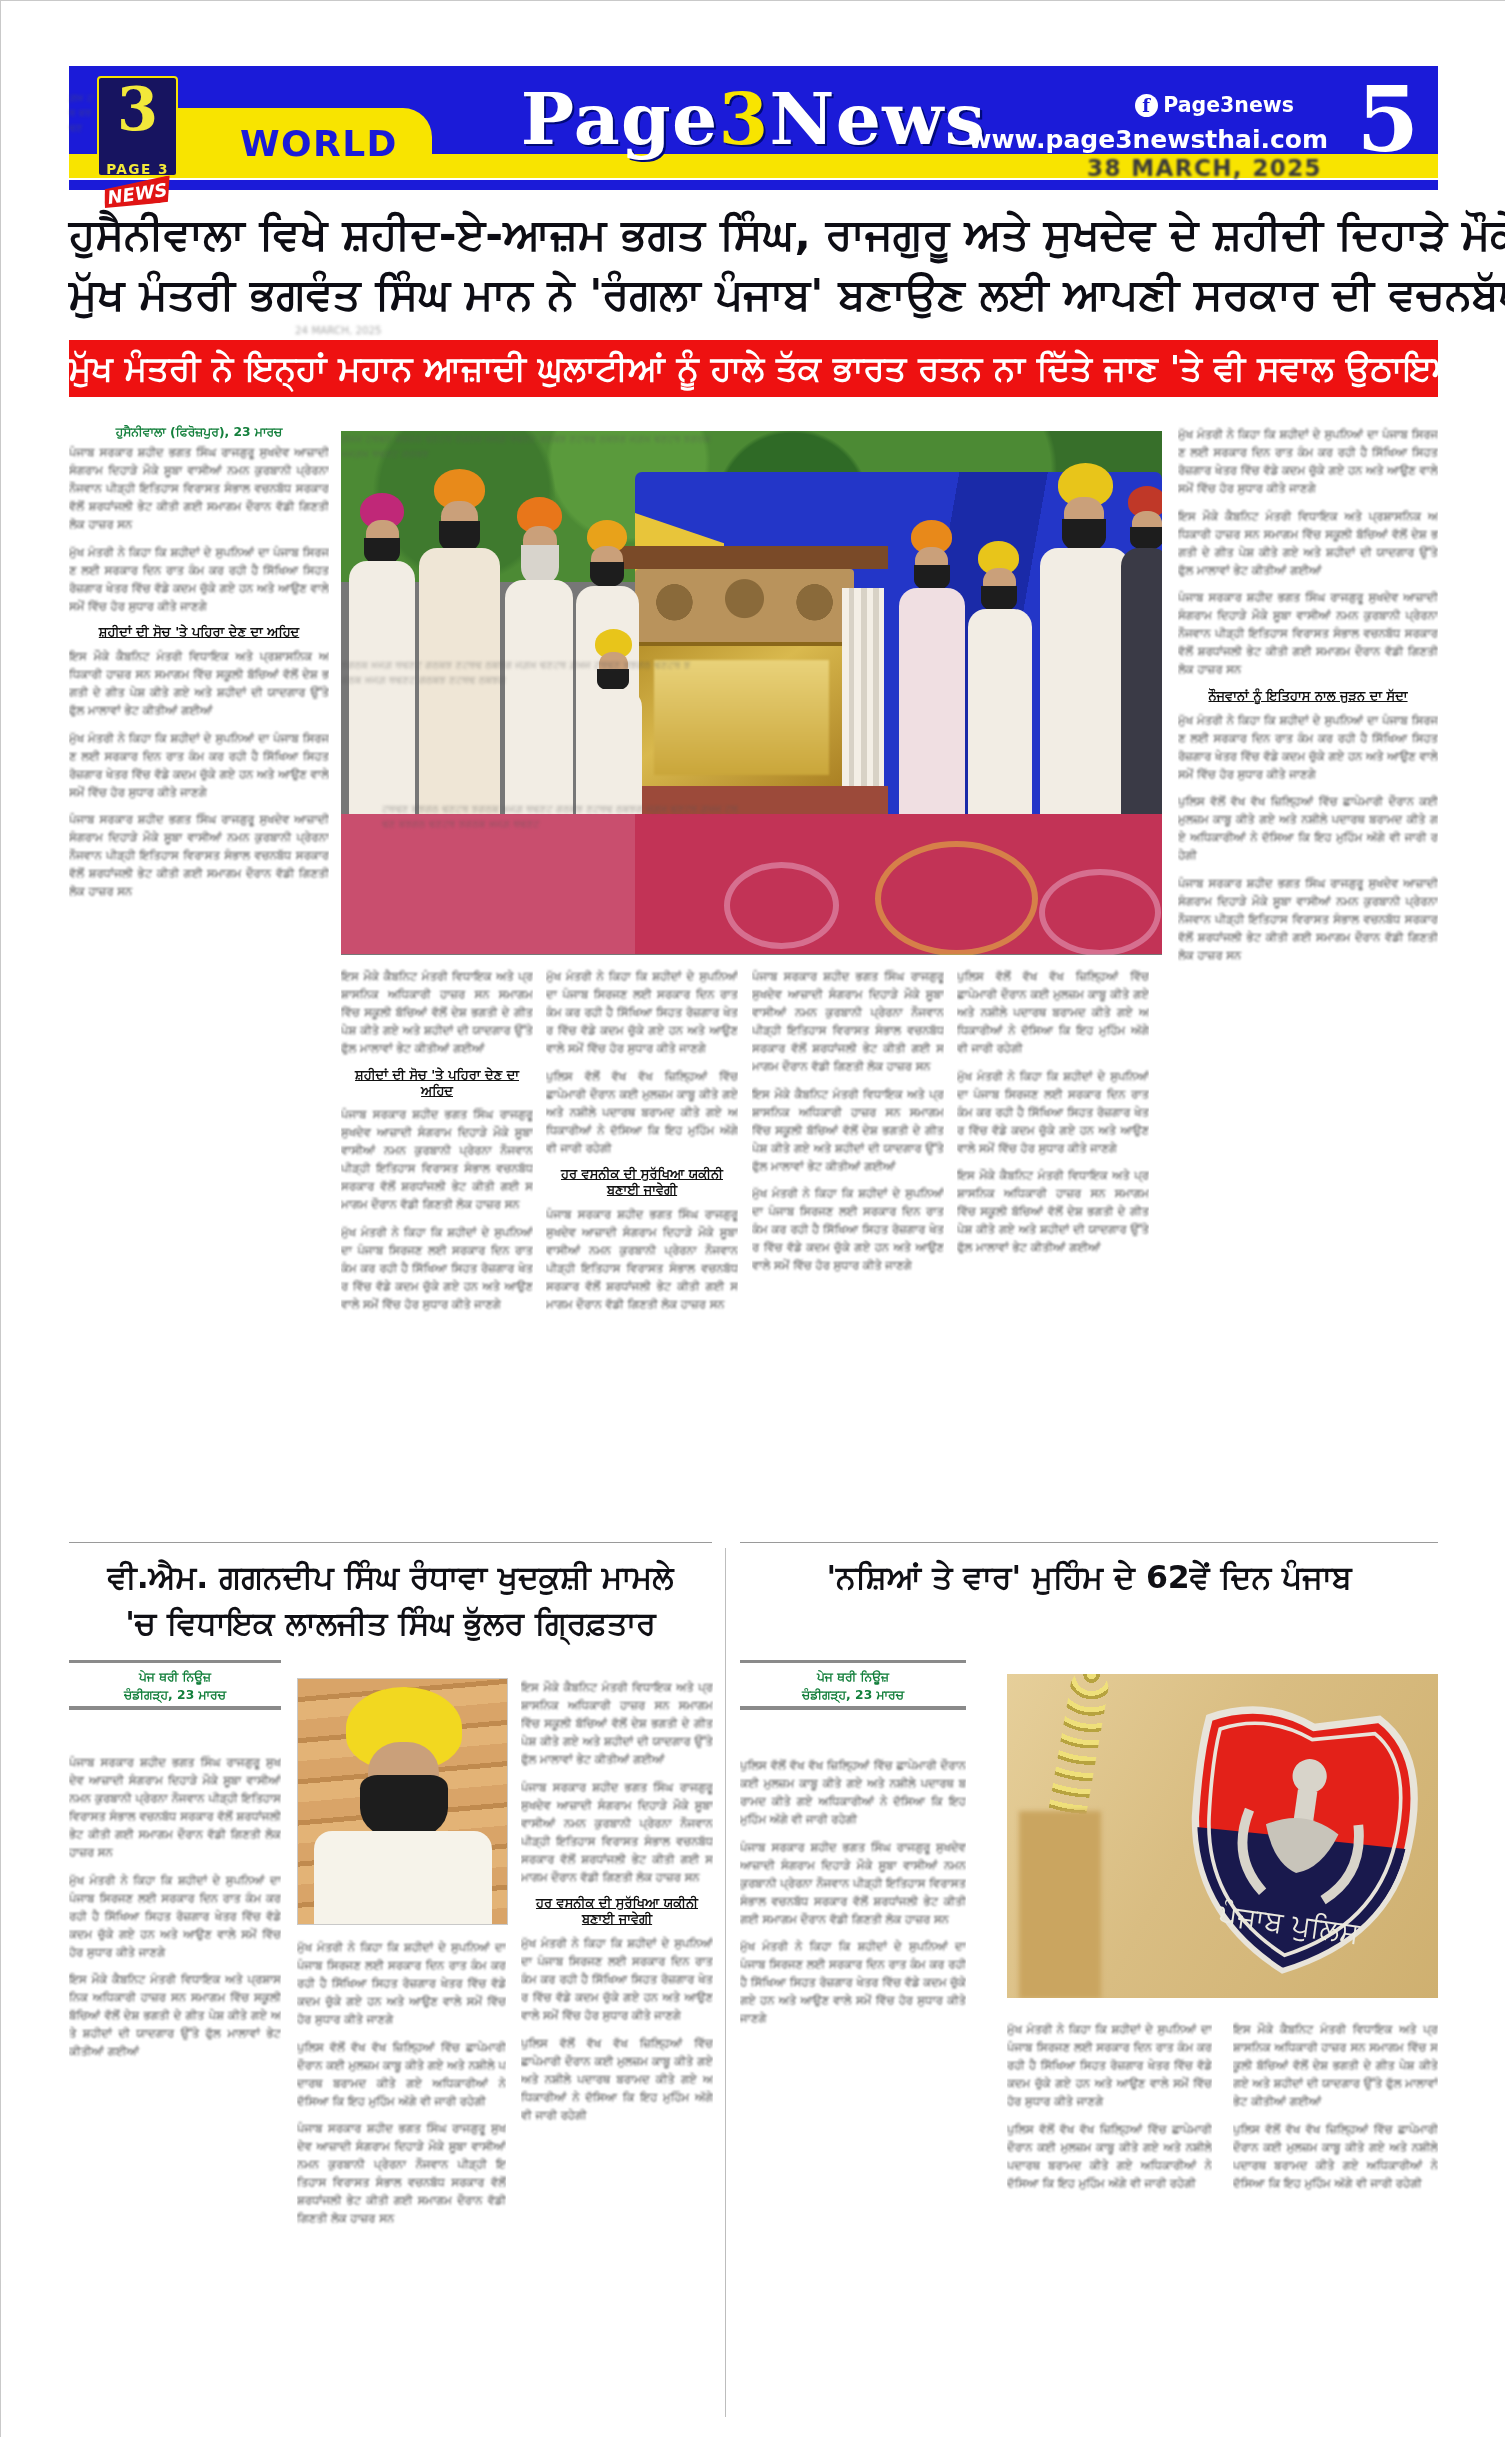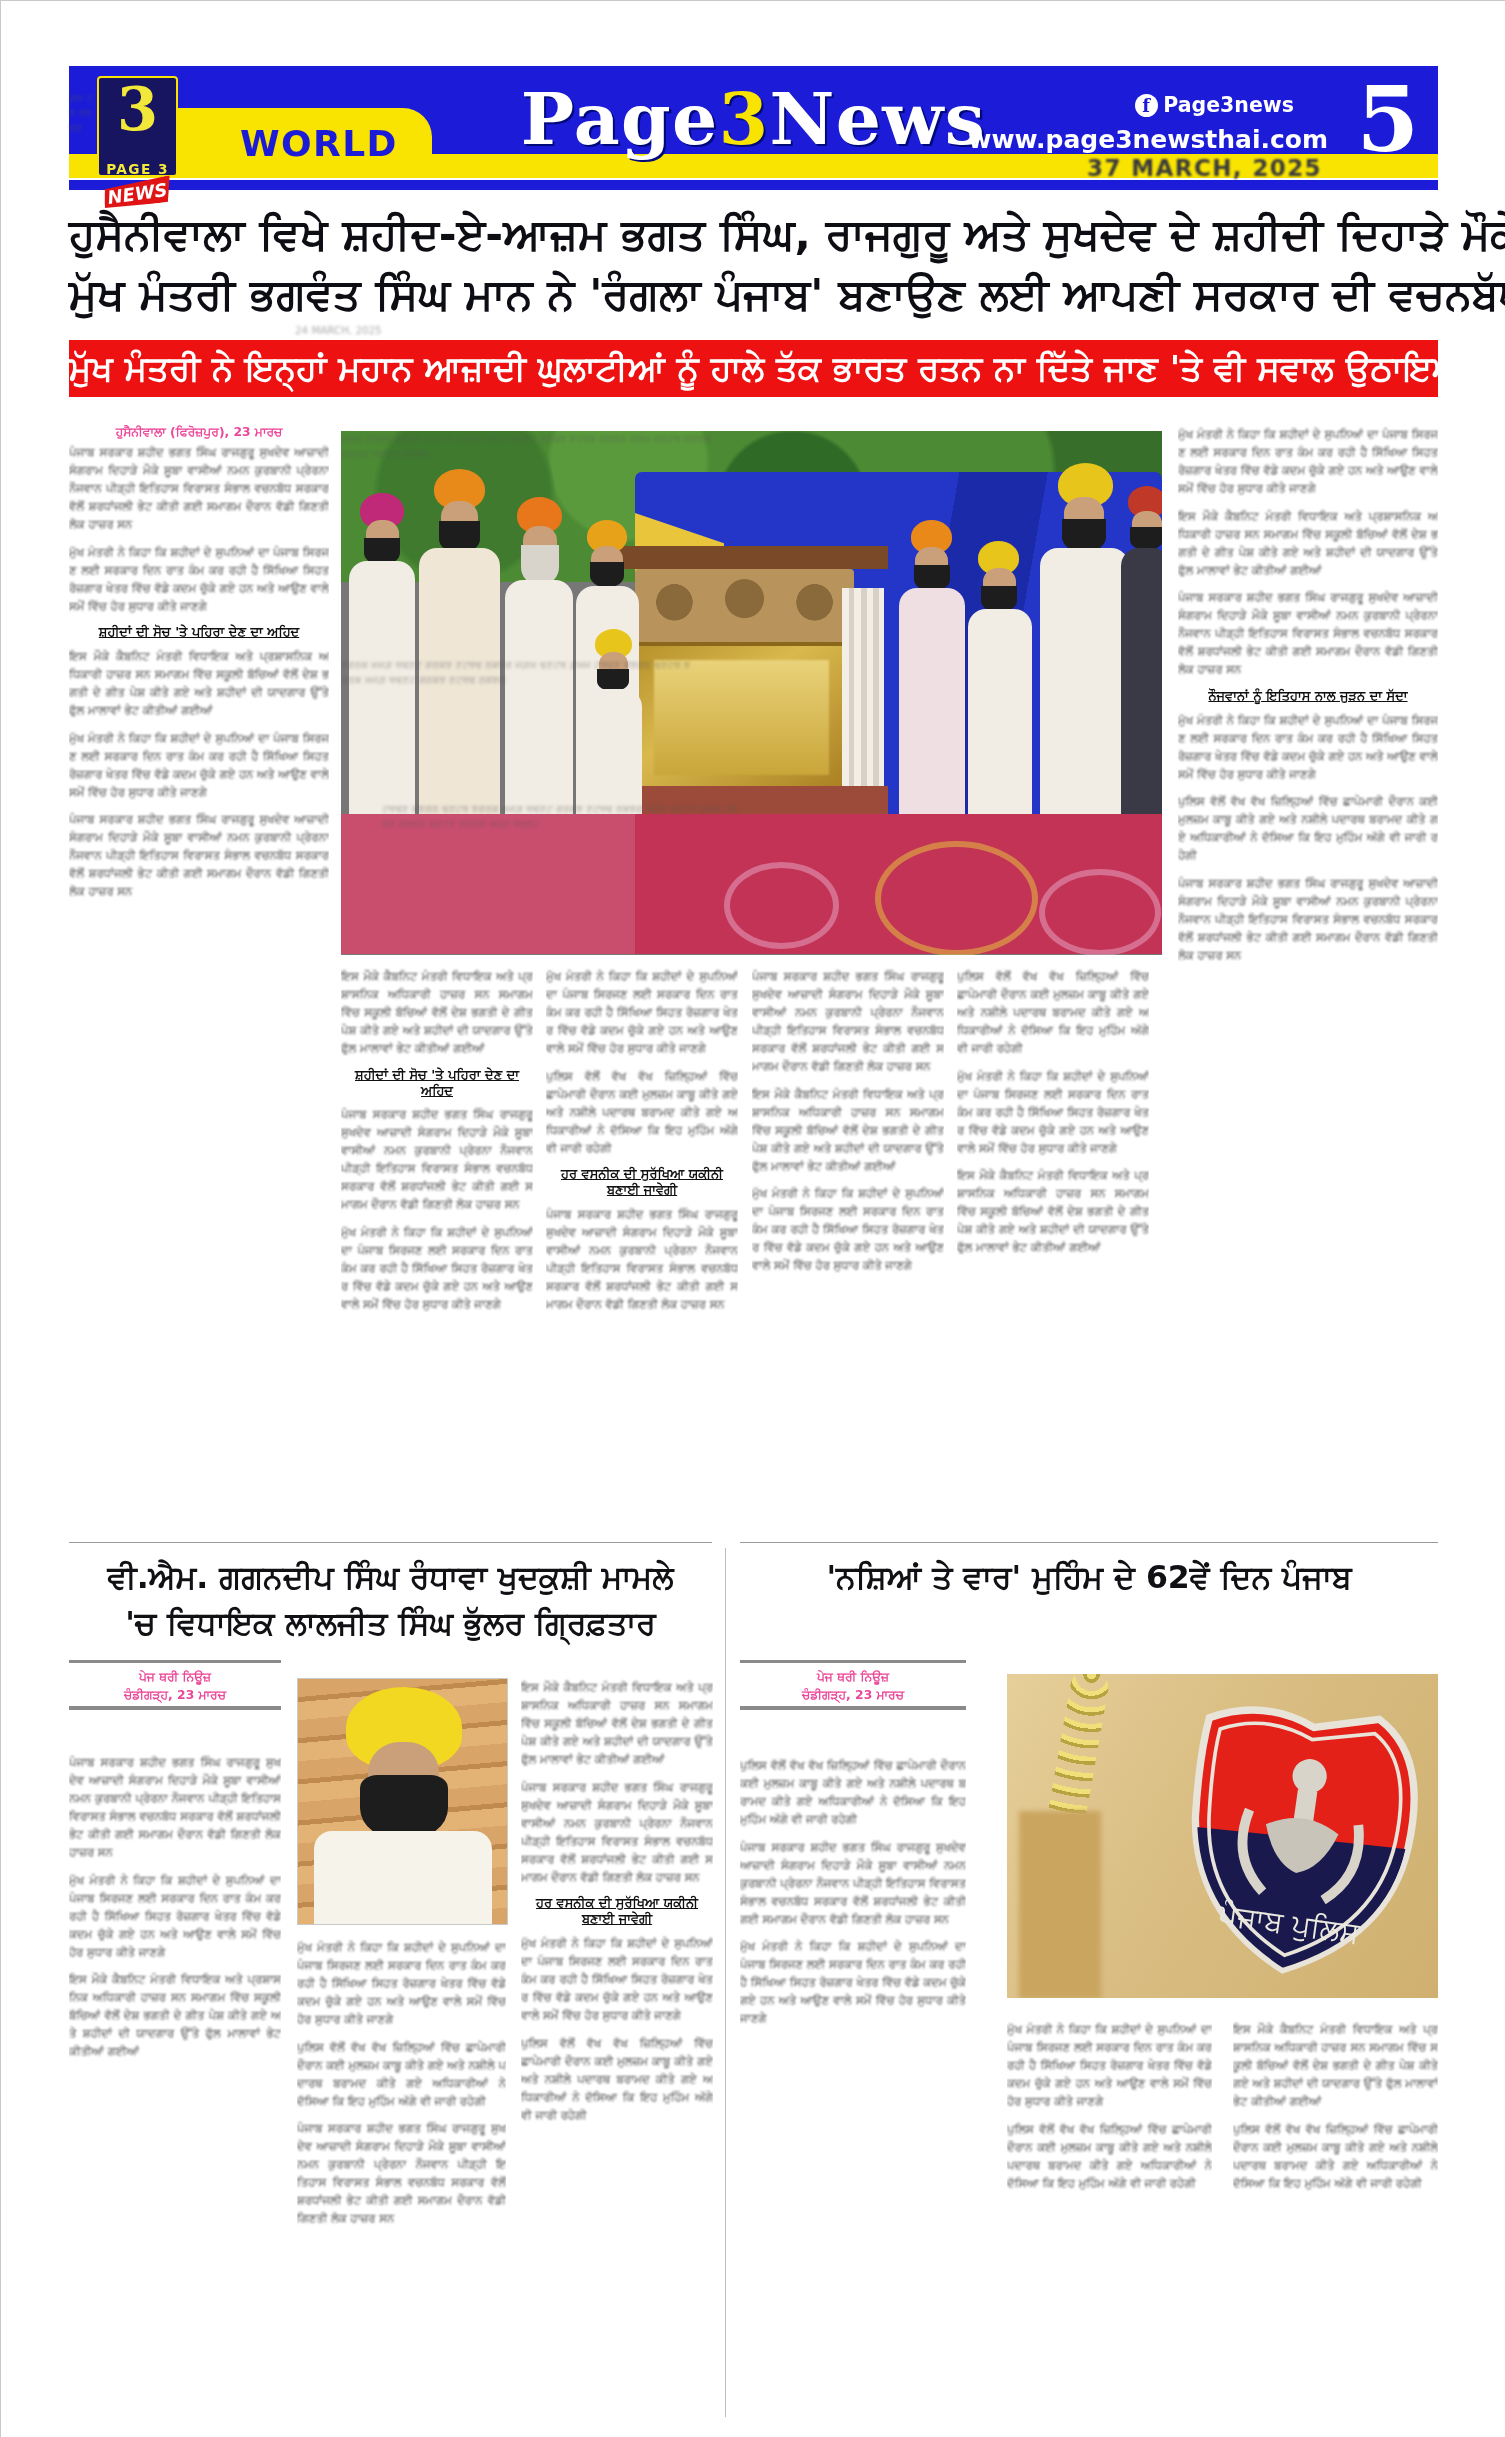--- a/index.html
+++ b/index.html
@@ -24,21 +24,21 @@
   .pageno{color:#fff;font-size:90px;font-weight:bold;font-family:"DejaVu Serif",serif;line-height:82px;}
   .hdr-date{color:#3a3a3a;font-weight:bold;font-size:23px;filter:blur(0.8px);letter-spacing:1.4px;}
   
   .h1line{font-weight:bold;color:#0d0d14;font-size:43px;text-align:center;line-height:60px;filter:blur(0.5px);white-space:nowrap;}
   .redbar{background:#ee1111;}
   .redbar-txt{color:#ffffff;font-weight:bold;font-size:34px;text-align:center;line-height:57px;filter:blur(0.5px);white-space:nowrap;}
   .h2line{font-weight:bold;color:#101015;font-size:31.5px;text-align:center;line-height:44px;filter:blur(0.6px);white-space:nowrap;}
   
   .col{overflow:hidden;}
   .g{font-size:11.6px;line-height:18px;text-align:justify;color:#2e2e2e;filter:blur(0.8px);word-break:break-all;margin:0 0 9.6px 0;}
-  .gb{font-weight:bold;text-align:center;filter:blur(0.7px);font-size:12.3px;color:#ec4899;margin:0 0 4.1px 0;}
+  .gb{font-weight:bold;text-align:center;filter:blur(0.7px);font-size:12.3px;color:#15803d;margin:0 0 4.1px 0;}
   .crosshead{font-weight:bold;text-align:center;text-decoration:underline;font-size:13px;color:#111;filter:blur(0.7px);margin:6.8px 0;}
   .rule{background:#8a8a8a;height:3.4px;}
   .vdivider{background:#bdbdbd;width:1.4px;}
   .noise{color:#555;filter:blur(1.4px);opacity:.5;font-size:10.3px;line-height:15px;word-break:break-all;overflow:hidden;}
   
   .photo{overflow:hidden;background:#777;}
   .carpet{background:#c23356;}
   .swirl{border:6.8px solid #e8a0c0;border-radius:50%;opacity:.55;}
   .person{position:absolute;}
   .turban{position:absolute;border-radius:50% 50% 45% 45%;}
@@ -66,21 +66,21 @@
     </div>
 
     <div class="abs masthead" style="left:0;top:11px;width:1369px;text-align:center;"><span>Page</span><span class="num">3</span><span>News</span></div>
 
     <div class="abs fb-row" style="right:144px;top:27px;">
       <span class="fb-circle">f</span><span>Page3news</span>
     </div>
     <div class="abs site" style="right:110px;top:59px;">www.page3newsthai.com</div>
     <div class="abs pageno" style="right:19px;top:12.3px;">5</div>
 
-    <div class="abs hdr-date" style="right:116px;top:89px;">37 MARCH, 2025</div>
+    <div class="abs hdr-date" style="right:116px;top:89px;">38 MARCH, 2025</div>
   </div>
 
   <div class="abs hdr-blue" style="left:68px;top:179px;width:1369px;height:10.3px;"></div>
 
   <div class="abs logo-box" style="left:96px;top:75px;width:77px;height:97px;">
     <div class="logo-3" style="margin-top:4.1px;">3</div>
     <div class="logo-page3">PAGE 3</div>
     <div class="logo-news" style="margin:2.7px 4.1px 0 4.1px;">NEWS</div>
   </div>
 

